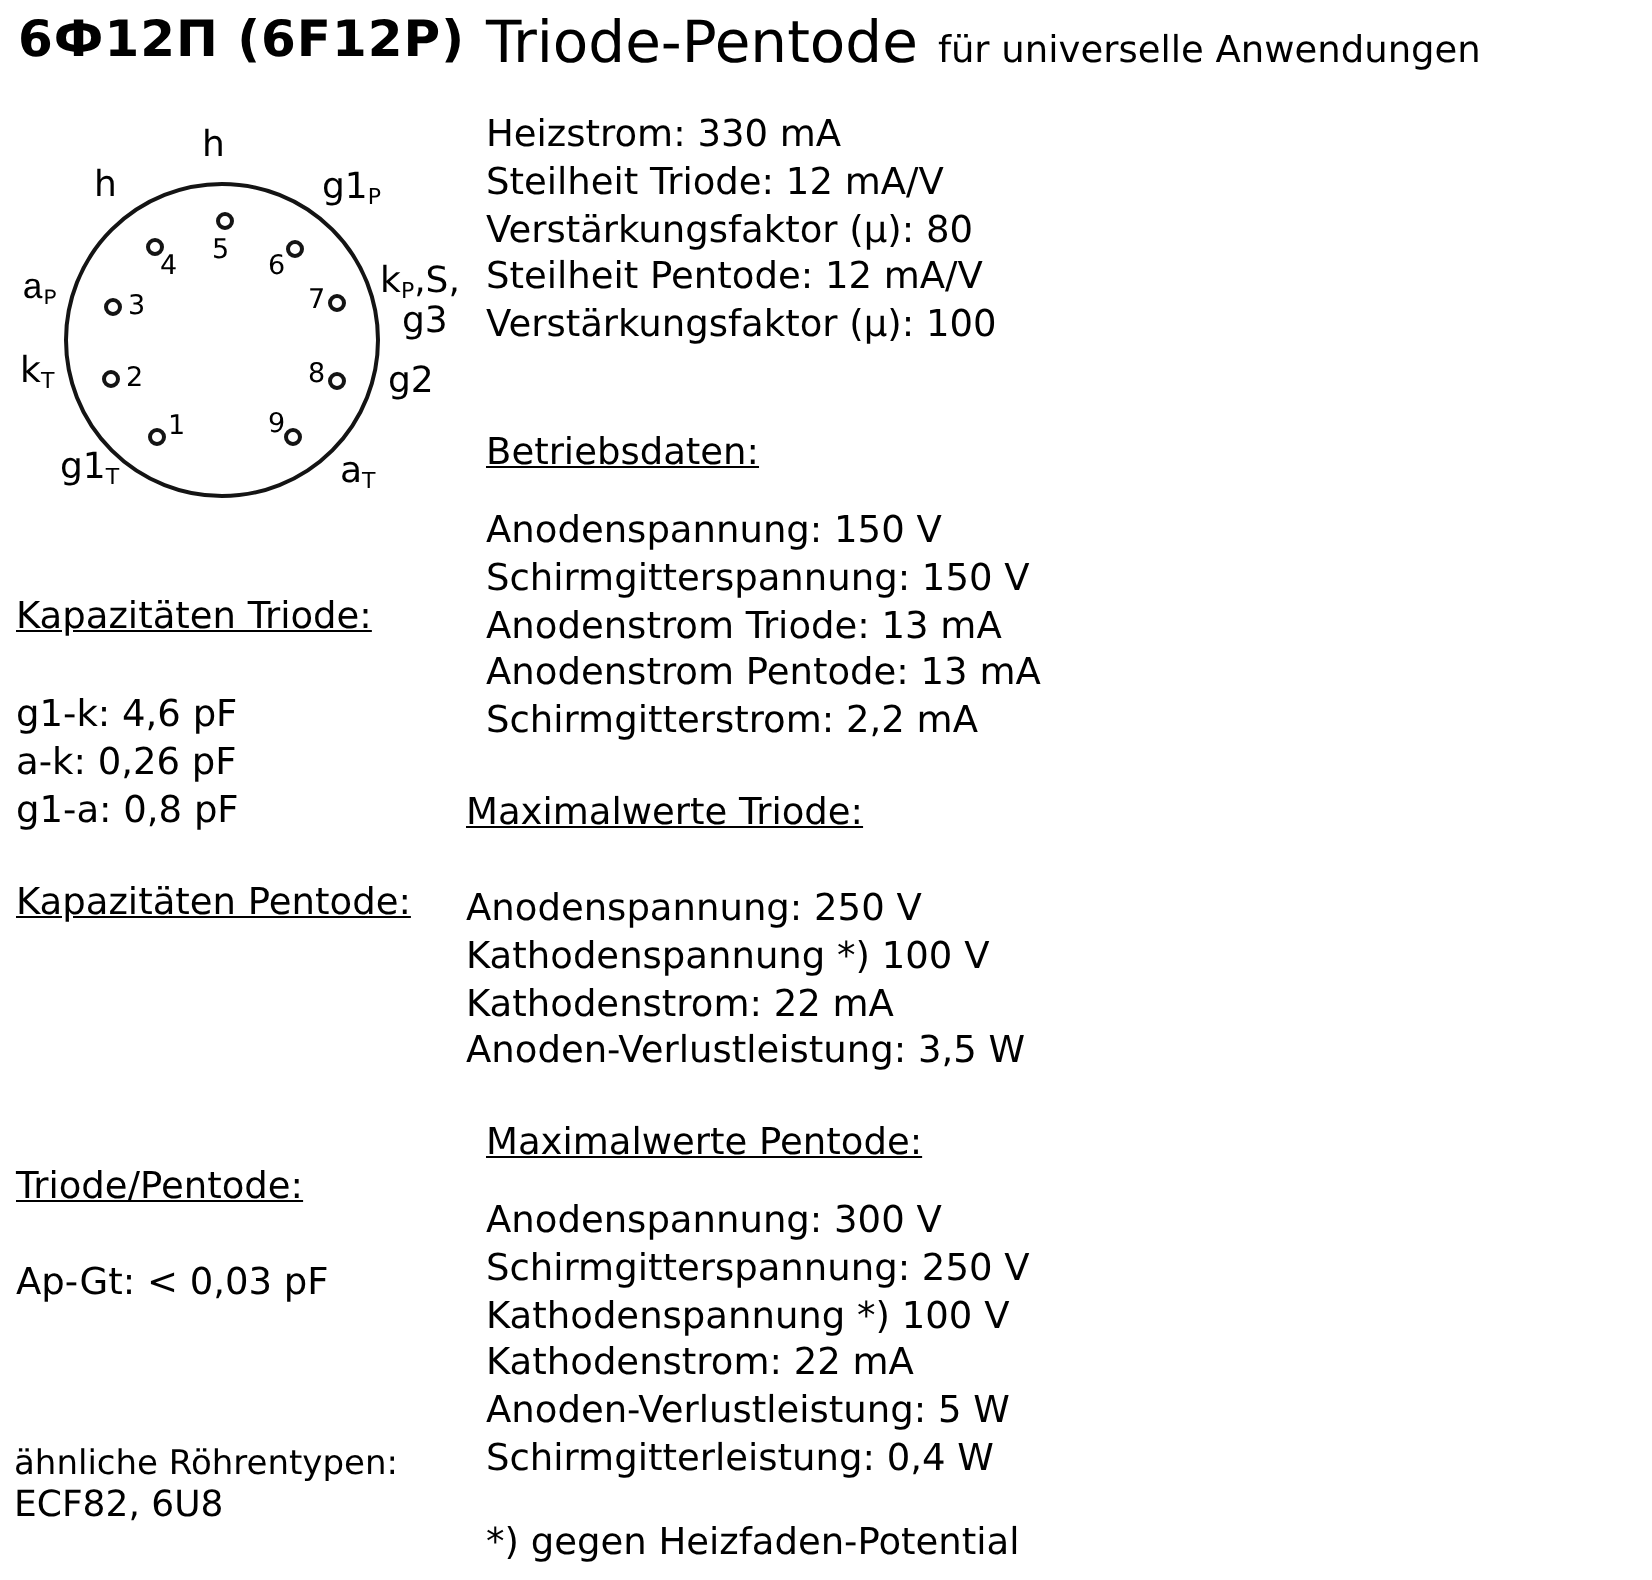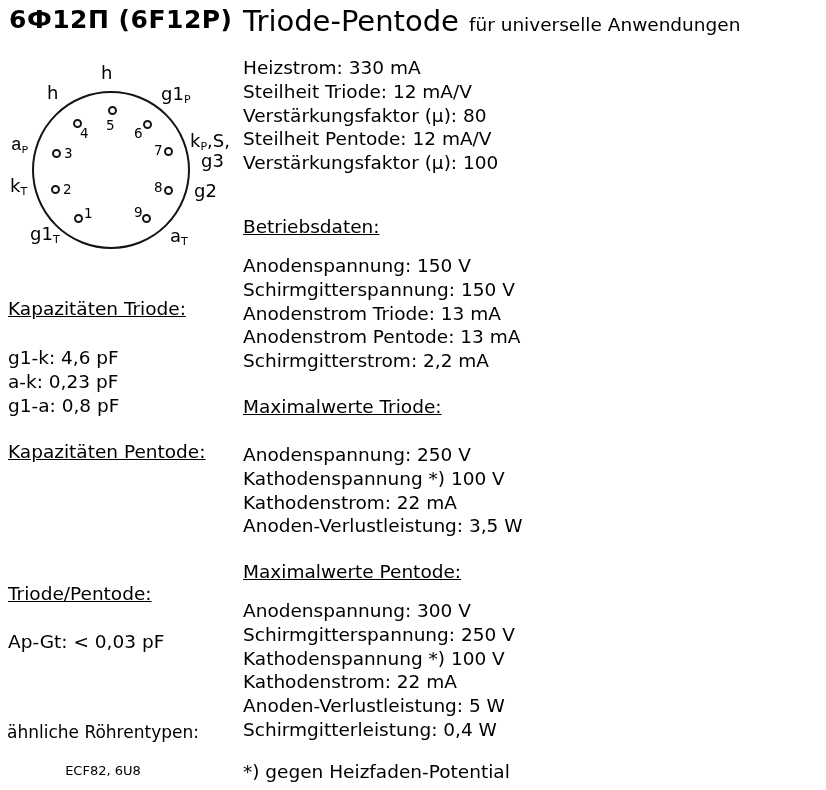--- a/index.html
+++ b/index.html
@@ -68,26 +68,26 @@
   .spec-lines { font-size: 18.5px; line-height: 23.8px; white-space: nowrap; }
 
   #sec-cap-triode    { left: 8px; top: 298px; }
   #sec-cap-triode .spec-lines    { margin-top: 27px; }
   #sec-cap-pentode   { left: 8px; top: 441px; }
   #sec-cap-pentode .spec-lines   { margin-top: 27px; }
   #sec-triode-pentode{ left: 8px; top: 583px; }
   #sec-triode-pentode .spec-lines{ margin-top: 26px; }
   #sec-similar       { left: 7px; top: 722px; }
   #sec-similar .similar-label { font-size: 17px; white-space: nowrap; }
-  #sec-similar .similar-value { font-size: 13px; margin-top: 21px; white-space: nowrap; text-align: center; }
+  #sec-similar .similar-value { font-size: 18px; white-space: nowrap; }
 
   #sec-char          { left: 243px; top: 56px; }
   #sec-betriebsdaten { left: 243px; top: 216px; }
   #sec-betriebsdaten .spec-lines { margin-top: 17px; }
-  #sec-max-triode    { left: 243px; top: 396px; }
+  #sec-max-triode    { left: 233px; top: 396px; }
   #sec-max-triode .spec-lines    { margin-top: 26px; }
   #sec-max-pentode   { left: 243px; top: 561px; }
   #sec-max-pentode .spec-lines   { margin-top: 17px; }
   #footnote          { left: 243px; top: 761px; font-size: 18.5px; white-space: nowrap; }
 </style>
 </head>
 <body>
 
 <div class="abs" id="tube-name">6Ф12П (6F12P)</div>
 <div class="abs" id="title-row">
@@ -127,21 +127,21 @@
   <span class="pin-label lab-kt"><span>k</span><span class="sub">T</span></span>
   <span class="pin-label lab-g2">g2</span>
   <span class="pin-label lab-g1t"><span>g1</span><span class="sub">T</span></span>
   <span class="pin-label lab-at"><span>a</span><span class="sub">T</span></span>
 </div>
 
 <div class="abs" id="sec-cap-triode">
   <div class="sec-heading">Kapazitäten Triode:</div>
   <div class="spec-lines">
     <div>g1-k: 4,6 pF</div>
-    <div>a-k: 0,23 pF</div>
+    <div>a-k: 0,26 pF</div>
     <div>g1-a: 0,8 pF</div>
   </div>
 </div>
 
 <div class="abs" id="sec-cap-pentode">
   <div class="sec-heading">Kapazitäten Pentode:</div>
 </div>
 
 <div class="abs" id="sec-triode-pentode">
   <div class="sec-heading">Triode/Pentode:</div>

